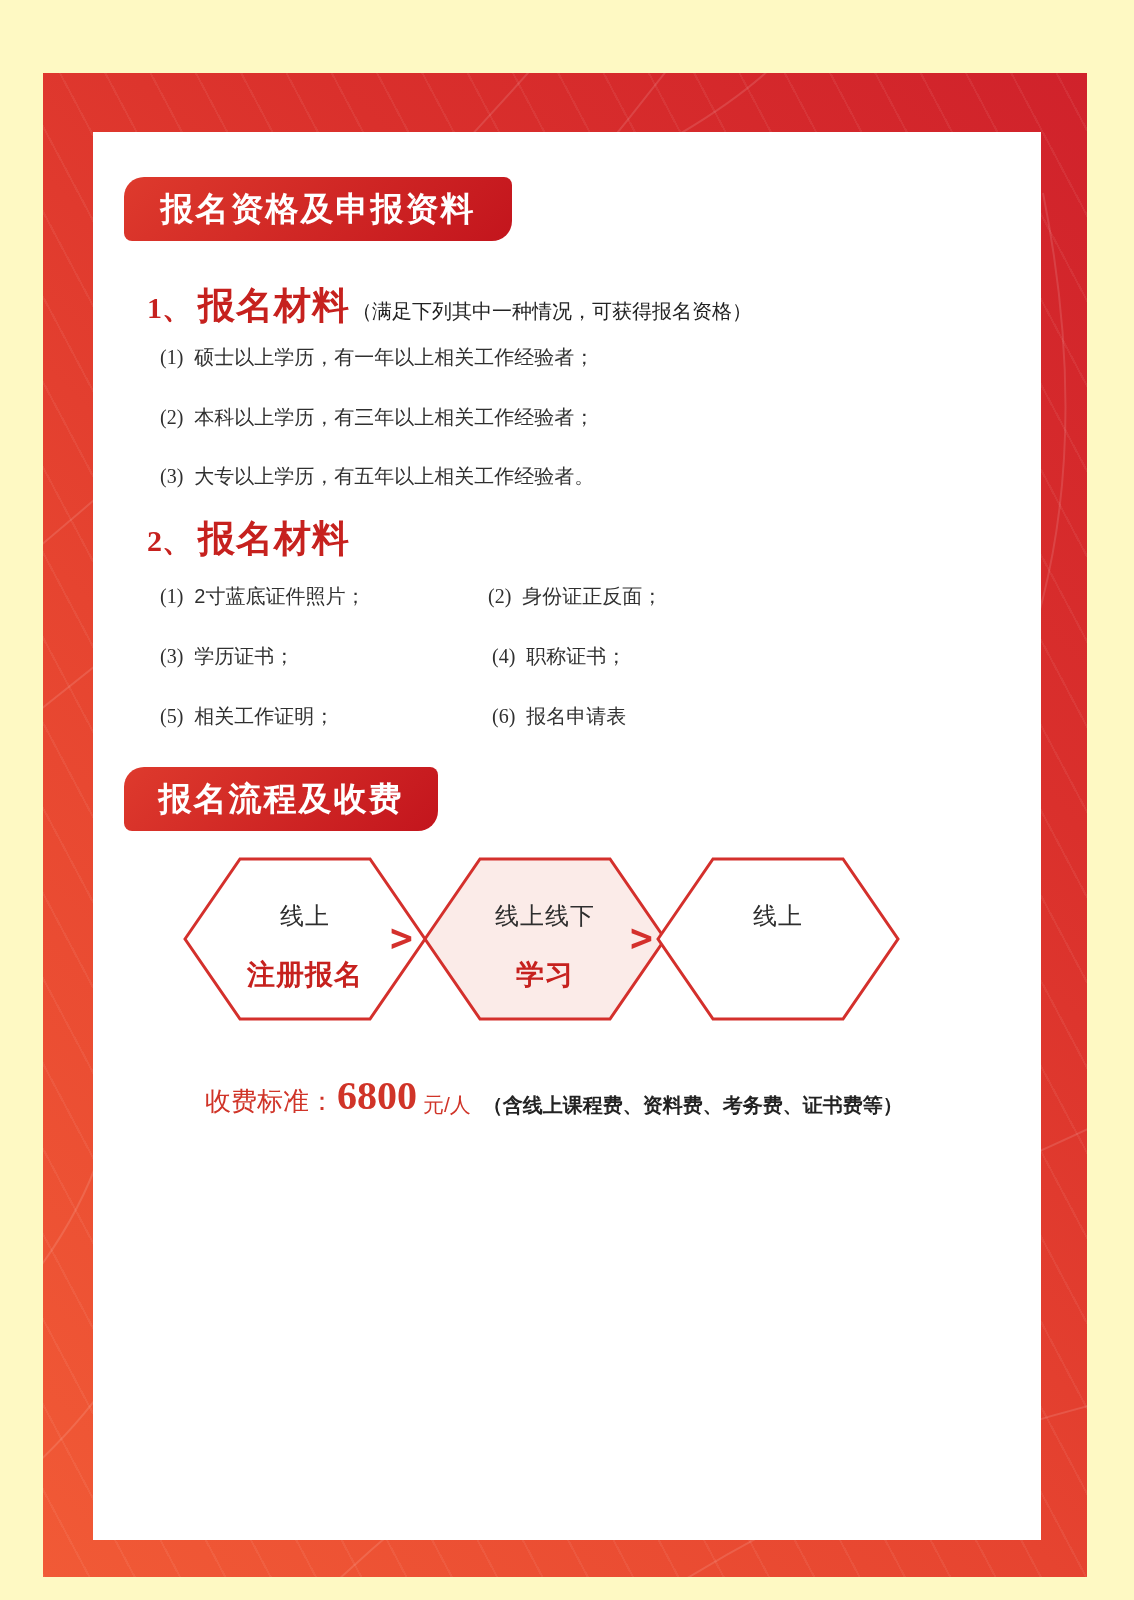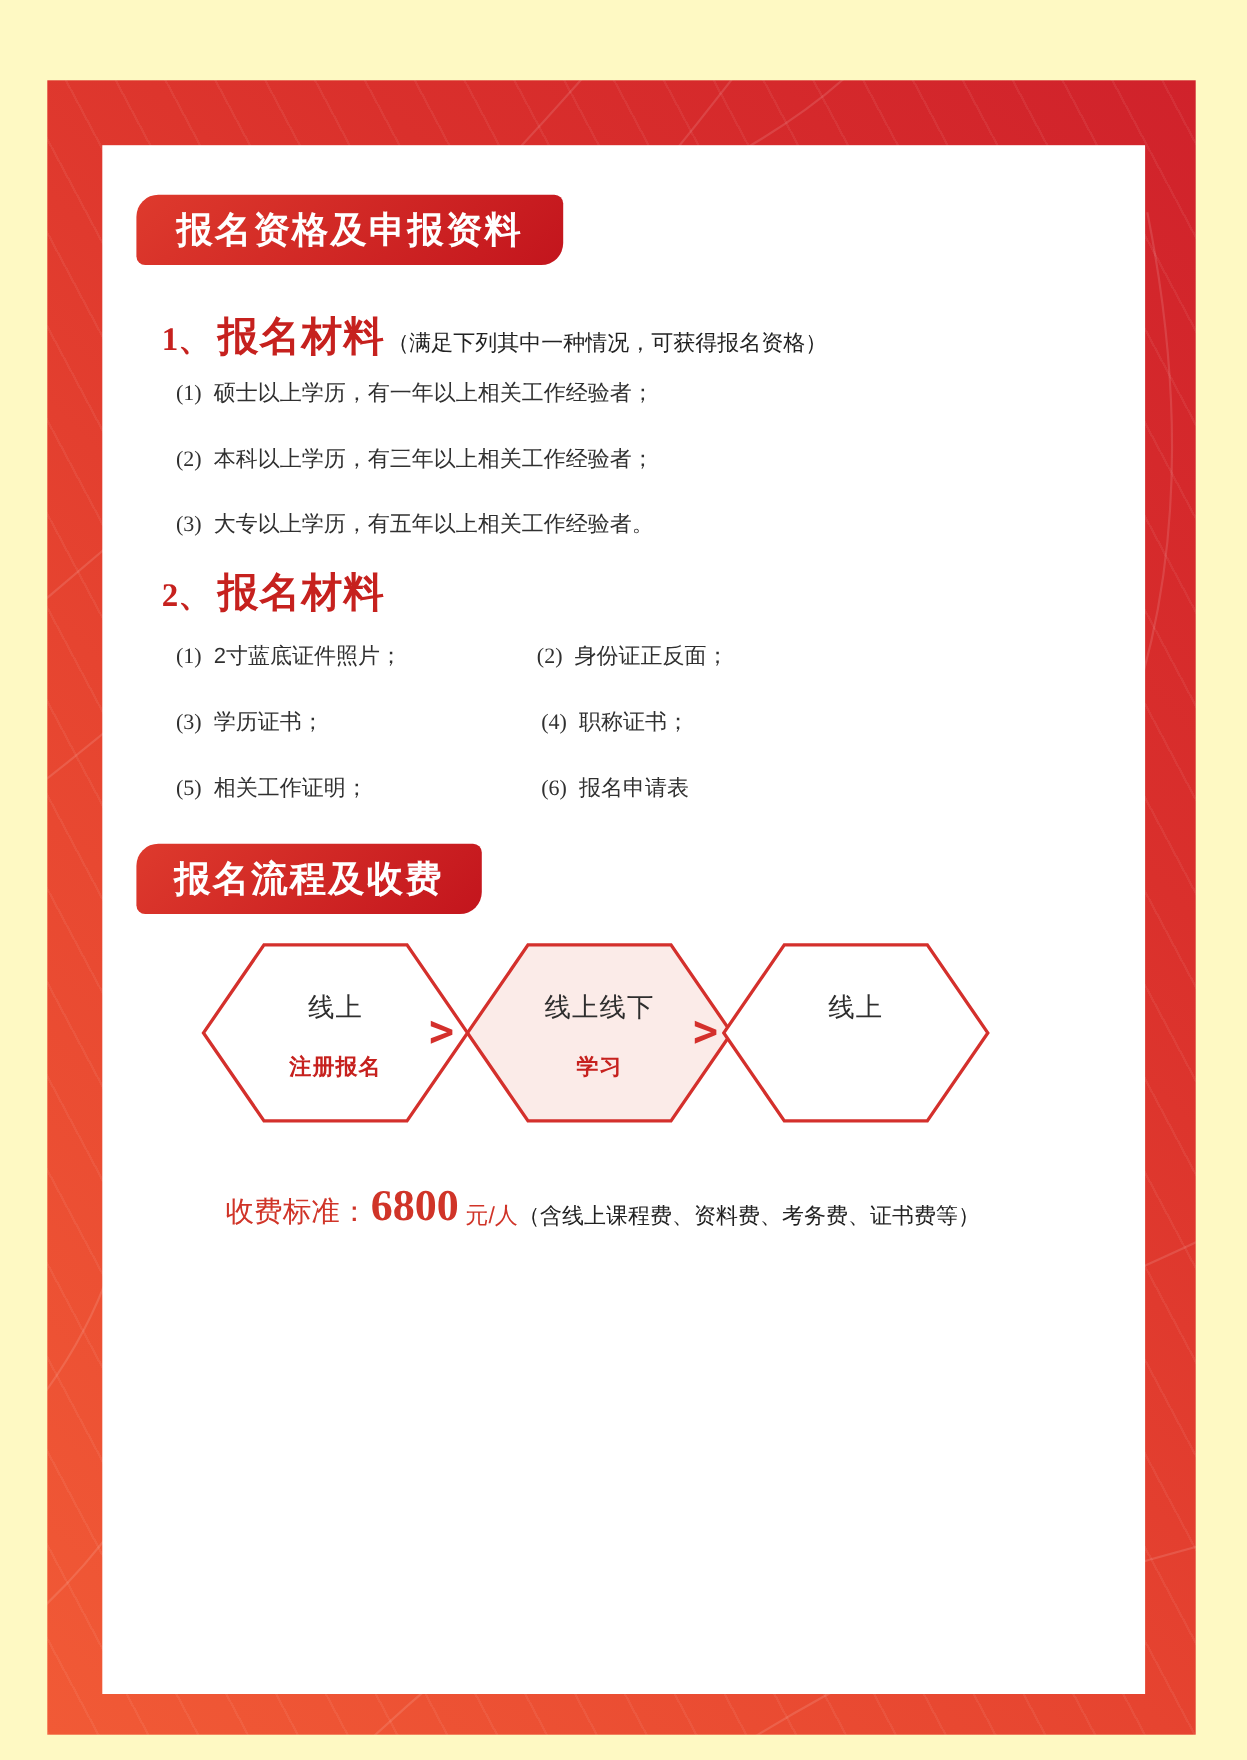--- a/index.html
+++ b/index.html
@@ -46,21 +46,21 @@
   
   .flow{position:absolute;left:182px;top:856px;width:716px;height:166px;}
   .hex{position:absolute;top:0;width:246px;height:166px;}
   .hex svg{position:absolute;left:0;top:0;}
   .hex .mode{
     position:absolute;left:0;top:44px;width:100%;text-align:center;
     color:#2E2E2E;font-size:24px;letter-spacing:1px;
   }
   .hex .action{
     position:absolute;left:0;top:100px;width:100%;text-align:center;
-    color:#C6211E;font-size:20px;font-weight:bold;letter-spacing:1px;
+    color:#C6211E;font-size:28px;font-weight:bold;letter-spacing:1px;
   }
   .hex1{left:0;z-index:2;}
   .hex2{left:240px;z-index:1;}
   .hex3{left:473px;z-index:2;}
   .hex-shape{fill:#ffffff;stroke:#D4302C;stroke-width:3;}
   .hex2 .hex-shape{fill:#FBEBE8;}
   .chevron{
     position:absolute;top:62px;z-index:3;color:#D4302C;
     font-size:38px;font-weight:bold;line-height:38px;transform:scaleY(1.05);
     font-family:"DejaVu Sans Mono","Liberation Mono",monospace;
@@ -68,21 +68,21 @@
   .chevron.c1{left:208px;}
   .chevron.c2{left:448px;}
   
   .fee{position:absolute;left:205px;top:1072px;display:flex;align-items:flex-end;white-space:nowrap;}
   .fee .fee-label{color:#D03428;font-size:26px;}
   .fee .fee-amount{
     font-family:"Liberation Serif","DejaVu Serif",serif;
     color:#D03428;font-size:40px;font-weight:bold;margin:0 6px 0 2px;
   }
   .fee .fee-unit{color:#D03428;font-size:21px;}
-  .fee .fee-note{color:#222222;font-size:20px;}
+  .fee .fee-note{color:#222222;font-size:20px;margin-left:12px;font-weight:bold;}
 </style>
 </head>
 <body>
 
 <div class="page">
 
   <div class="frame">
     <svg class="frame-lines" viewBox="0 0 1044 1504" preserveAspectRatio="none">
       <g fill="none" stroke="rgba(255,255,255,0.12)" stroke-width="2">
         <path d="M -60 520 Q 260 260 520 -40"></path>

